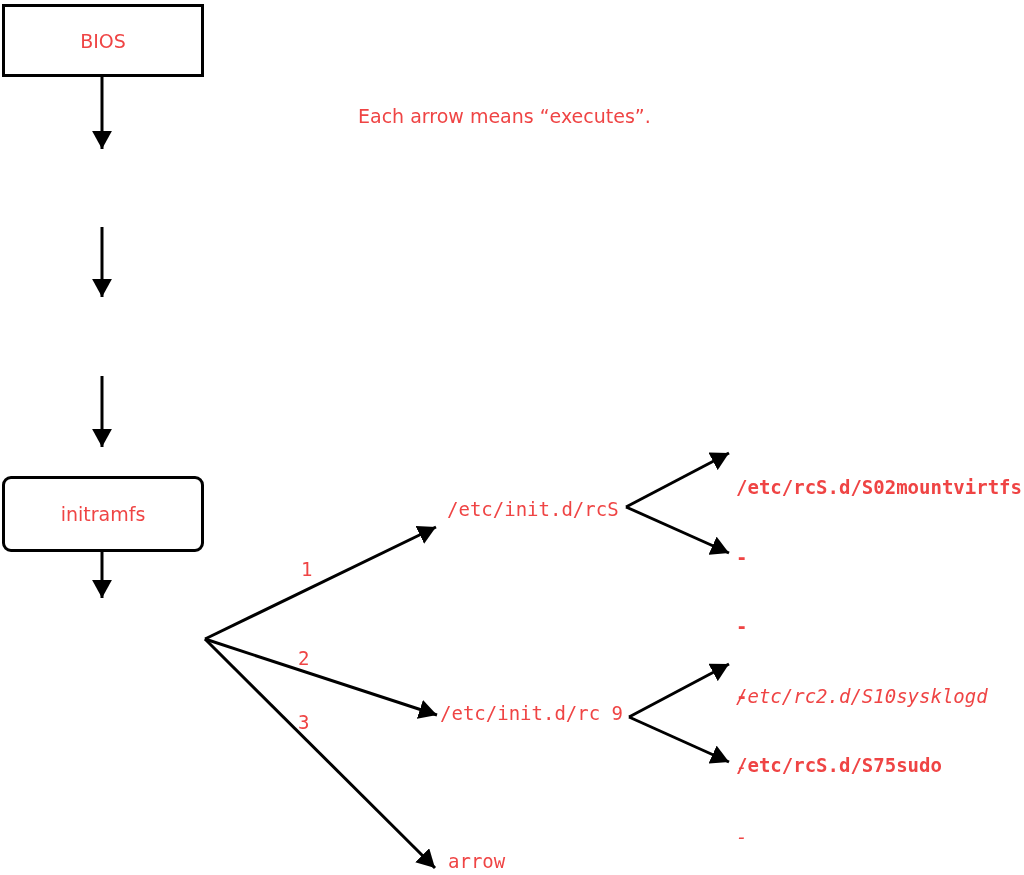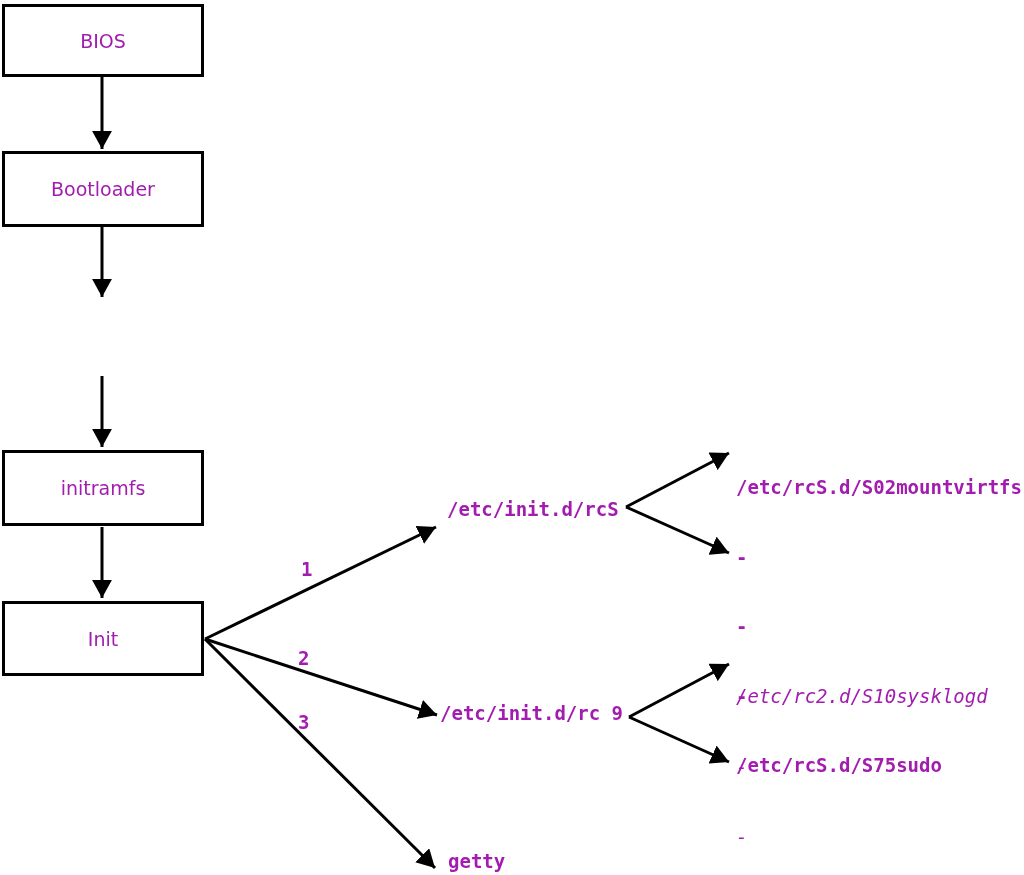--- a/index.html
+++ b/index.html
@@ -1,21 +1,21 @@
 <!DOCTYPE html>
 <html><head>
 <meta charset="utf-8">
 <style>
   html, body { margin: 0; padding: 0; background: #ffffff; }
   .canvas {
     position: relative;
     width: 1024px;
     height: 875px;
     background: #ffffff;
-    color: #a21caf;
+    color: #ef4444;
     overflow: hidden;
   }
   .arrow-layer {
     position: absolute;
     left: 0; top: 0;
     width: 1024px; height: 875px;
   }
   .arrow-layer line { stroke: #000000; stroke-width: 3; }
   .box {
     position: absolute;
@@ -40,21 +40,20 @@
     font-size: 19px;
     white-space: pre;
   }
   .mono {
     position: absolute;
     height: 26px;
     line-height: 26px;
     font-family: "DejaVu Sans Mono", "Liberation Mono", monospace;
     font-size: 19px;
     white-space: pre;
-    font-weight: bold;
   }
   .file-list {
     position: absolute;
     left: 736px;
     font-family: "DejaVu Sans Mono", "Liberation Mono", monospace;
     font-size: 19px;
     white-space: pre;
   }
   .file-list.rcs div { height: 25.5px; line-height: 25.5px; }
   .file-list.rc2 div { height: 26.5px; line-height: 26.5px; font-style: italic; }
@@ -81,32 +80,31 @@
     <line x1="205" y1="639" x2="435" y2="868" marker-end="url(#ah)"></line>
 
     <line x1="626" y1="507" x2="729" y2="453" marker-end="url(#ah)"></line>
     <line x1="626" y1="507" x2="729" y2="553" marker-end="url(#ah)"></line>
 
     <line x1="629" y1="717" x2="729" y2="664" marker-end="url(#ah)"></line>
     <line x1="629" y1="717" x2="729" y2="762" marker-end="url(#ah)"></line>
   </svg>
 
   <div class="box" style="top:4px;height:73px;">BIOS</div>
-  <div class="box" style="top:151px;height:76px;">Bootloader</div>
-  <div class="box" style="top:450px;height:76px;">initramfs</div>
-  <div class="box" style="top:601px;height:75px;">Init</div>
+  <div class="box" style="top:476px;height:76px;border-radius:9px;">initramfs</div>
 
+  <div class="note">Each arrow means “executes”.</div>
 
   <div class="mono" style="left:301px;top:556px;">1</div>
   <div class="mono" style="left:298px;top:645px;">2</div>
   <div class="mono" style="left:298px;top:709px;">3</div>
 
   <div class="mono" style="left:447px;top:496px;">/etc/init.d/rcS</div>
   <div class="mono" style="left:440px;top:700px;">/etc/init.d/rc 9</div>
-  <div class="mono" style="left:448px;top:848px;">getty</div>
+  <div class="mono" style="left:448px;top:848px;">arrow</div>
 
   <div class="file-list rcs" style="top:431px;font-weight:bold;">
     <div>/etc/rcS.d/S02mountvirtfs</div>
     <div>-</div>
     <div>-</div>
     <div>-</div>
     <div>/etc/rcS.d/S75sudo</div>
   </div>
 
   <div class="file-list rc2" style="top:639px;">

